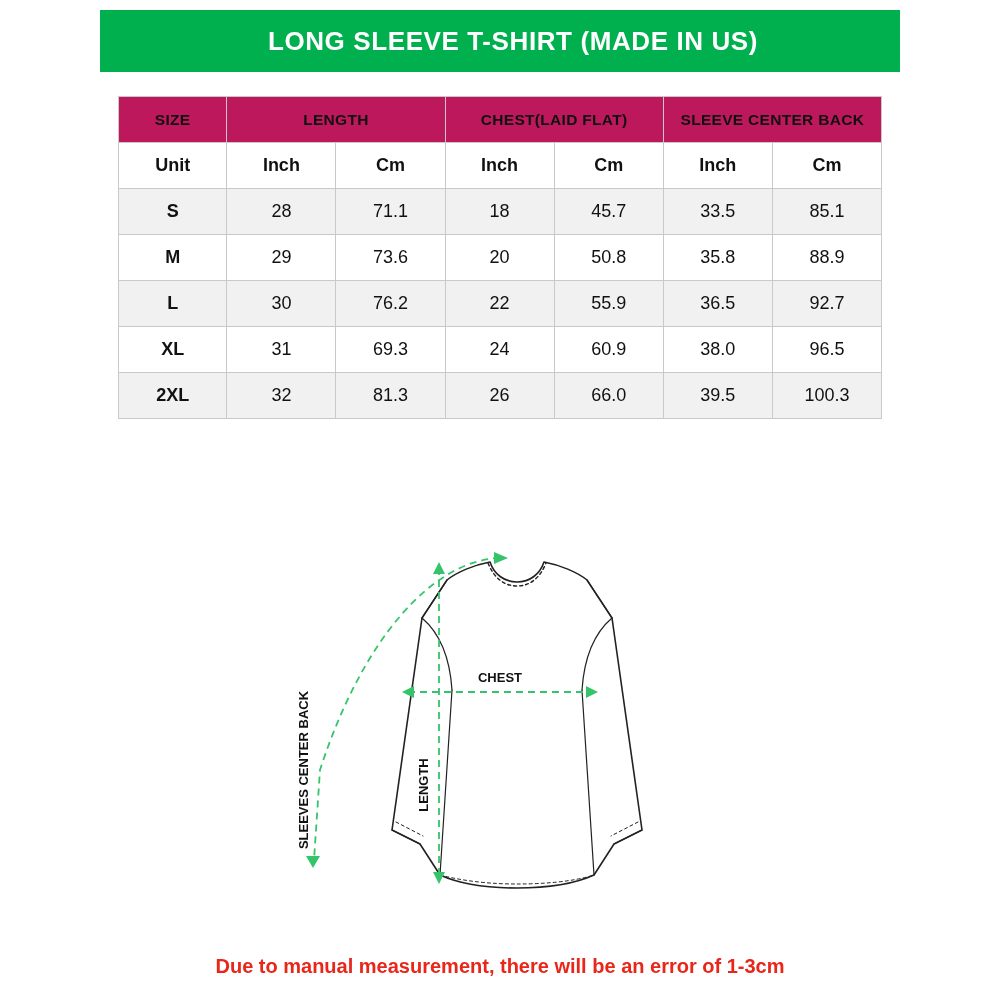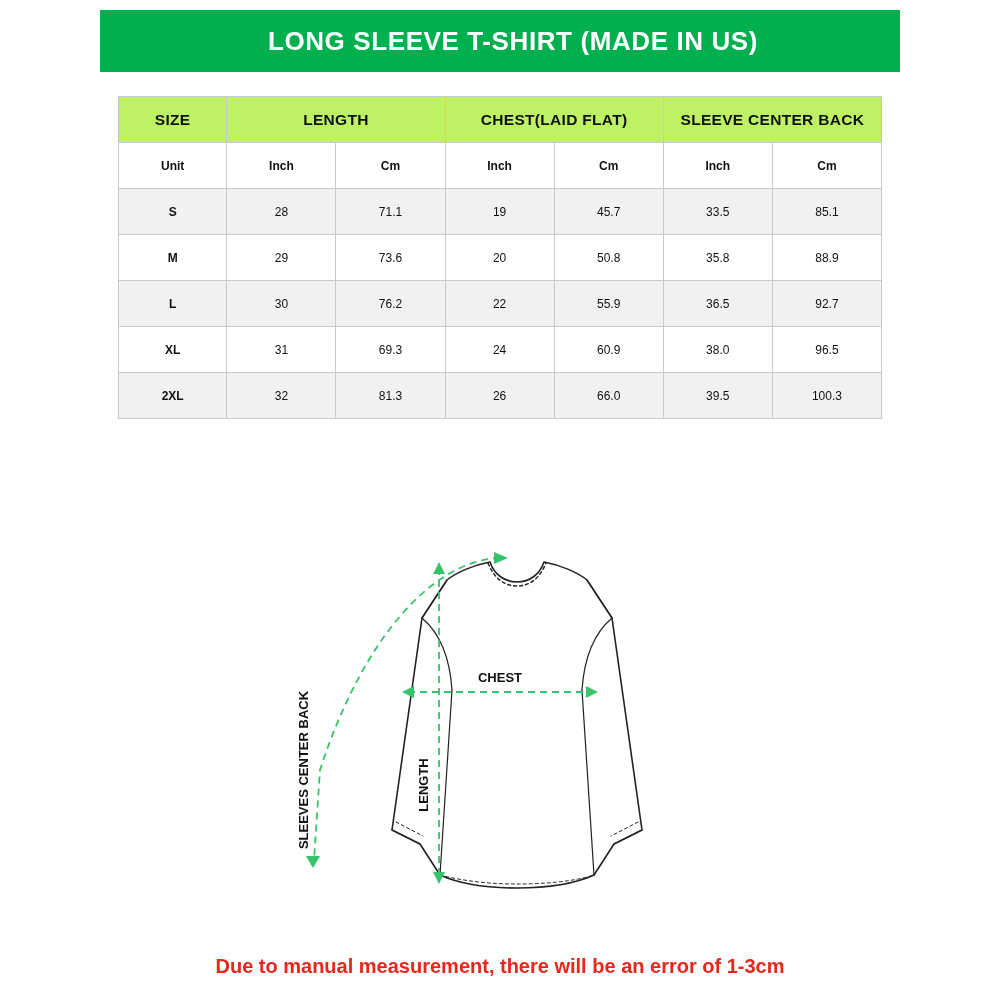--- a/index.html
+++ b/index.html
@@ -47,21 +47,21 @@
   }
   table.size-table {
     border-collapse: collapse;
     width: 100%;
     table-layout: fixed;
   }
   table.size-table th,
   table.size-table td {
     border: 1px solid #c9c9c9;
     text-align: center;
-    font-size: 12px;
+    font-size: 18px;
     color: #111;
     height: 45px;
     padding: 0;
   }
   table.size-table thead th {
     font-weight: bold;
     font-size: 15.5px;
     letter-spacing: 0.3px;
   }
   table.size-table tbody tr td:first-child {
@@ -70,21 +70,21 @@
   table.size-table tbody tr.unit-row td {
     font-weight: bold;
   }
   table.size-table tbody tr:nth-child(even) {
     background: #f1f1f1;
   }
   table.size-table tbody tr:nth-child(odd) {
     background: #ffffff;
   }
   table.size-table thead tr th {
-    background: #bef264;
+    background: #be185d;
   }
 
   
   col.c-size   { width: 14.2%; }
   col.c-num    { width: 14.3%; }
 
   
   .diagram {
     position: absolute;
     left: 242px;
@@ -140,21 +140,21 @@
         <td>Inch</td>
         <td>Cm</td>
         <td>Inch</td>
         <td>Cm</td>
       </tr>
 
       <tr>
         <td>S</td>
         <td>28</td>
         <td>71.1</td>
-        <td>19</td>
+        <td>18</td>
         <td>45.7</td>
         <td>33.5</td>
         <td>85.1</td>
       </tr>
       <tr>
         <td>M</td>
         <td>29</td>
         <td>73.6</td>
         <td>20</td>
         <td>50.8</td>

